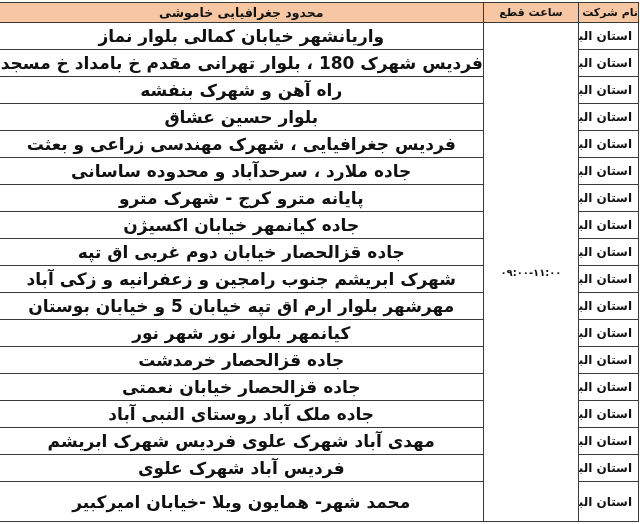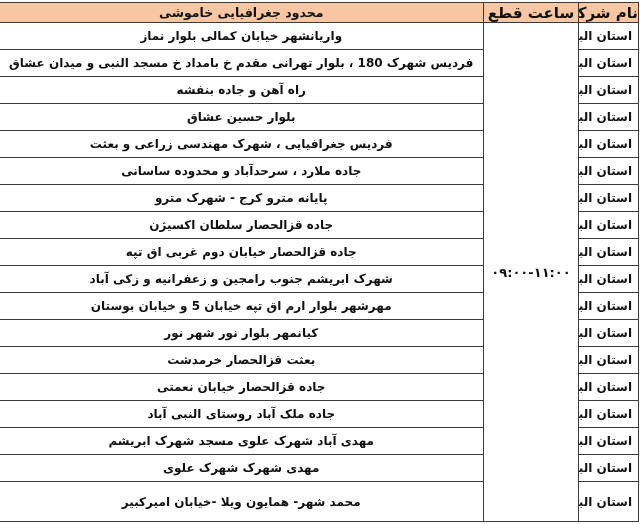--- a/index.html
+++ b/index.html
@@ -32,34 +32,34 @@
     text-align: center;
     vertical-align: middle;
     color: #111;
     font-weight: bold;
     overflow: hidden;
     white-space: nowrap;
   }
   th {
     background: #f7c7a3;
     height: 19px;
-    font-size: 15px;
+    font-size: 11px;
   }
   th.col-region { font-size: 12.5px; }
   td {
     height: 26px;
-    font-size: 12px;
+    font-size: 17px;
   }
   td.company {
     font-size: 12px;
     text-align: right;
     padding-right: 6px;
   }
   td.time {
-    font-size: 13px;
+    font-size: 10px;
     direction: rtl;
   }
   tr.tall td { height: 39px; text-align: center; }
   col.c-company { width: 60px; }
   col.c-time { width: 95px; }
   col.c-region { width: 484px; }
   td.region-cell { border-left: none; }
   th.col-region { border-left: none; margin-left: 22px; }
 </style>
 </head>
@@ -84,77 +84,77 @@
           <td class="company">استان البرز</td>
           <td class="time" rowspan="18">۰۹:۰۰-۱۱:۰۰</td>
           <td class="region-cell">واریانشهر خیابان کمالی بلوار نماز</td>
         </tr>
         <tr>
           <td class="company">استان البرز</td>
           <td class="region-cell">فردیس شهرک 180 ، بلوار تهرانی مقدم خ بامداد خ مسجد النبی و میدان عشاق</td>
         </tr>
         <tr>
           <td class="company">استان البرز</td>
-          <td class="region-cell">راه آهن و جاده بنفشه</td>
+          <td class="region-cell">راه آهن و شهرک بنفشه</td>
         </tr>
         <tr>
           <td class="company">استان البرز</td>
           <td class="region-cell">بلوار حسین عشاق</td>
         </tr>
         <tr>
           <td class="company">استان البرز</td>
           <td class="region-cell">فردیس جغرافیایی ، شهرک مهندسی زراعی و بعثت</td>
         </tr>
         <tr>
           <td class="company">استان البرز</td>
           <td class="region-cell">جاده ملارد ، سرحدآباد و محدوده ساسانی</td>
         </tr>
         <tr>
           <td class="company">استان البرز</td>
           <td class="region-cell">پایانه  مترو کرج  - شهرک مترو</td>
         </tr>
         <tr>
           <td class="company">استان البرز</td>
-          <td class="region-cell">جاده قزالحصار سلطان اکسیژن</td>
+          <td class="region-cell">جاده کیانمهر خیابان اکسیژن</td>
         </tr>
         <tr>
           <td class="company">استان البرز</td>
           <td class="region-cell">جاده قزالحصار خیابان دوم غربی اق تپه</td>
         </tr>
         <tr>
           <td class="company">استان البرز</td>
           <td class="region-cell">شهرک ابریشم جنوب رامجین و زعفرانیه و زکی آباد</td>
         </tr>
         <tr>
           <td class="company">استان البرز</td>
           <td class="region-cell">مهرشهر بلوار ارم اق تپه خیابان 5 و خیابان بوستان</td>
         </tr>
         <tr>
           <td class="company">استان البرز</td>
           <td class="region-cell">کیانمهر بلوار نور شهر نور</td>
         </tr>
         <tr>
           <td class="company">استان البرز</td>
-          <td class="region-cell">بعثت قزالحصار خرمدشت</td>
+          <td class="region-cell">جاده قزالحصار خرمدشت</td>
         </tr>
         <tr>
           <td class="company">استان البرز</td>
           <td class="region-cell">جاده قزالحصار خیابان نعمتی</td>
         </tr>
         <tr>
           <td class="company">استان البرز</td>
           <td class="region-cell">جاده ملک آباد  روستای النبی آباد</td>
         </tr>
         <tr>
           <td class="company">استان البرز</td>
-          <td class="region-cell">مهدی آباد شهرک علوی مسجد شهرک ابریشم</td>
+          <td class="region-cell">مهدی آباد شهرک علوی فردیس شهرک ابریشم</td>
         </tr>
         <tr>
           <td class="company">استان البرز</td>
-          <td class="region-cell">مهدی شهرک شهرک علوی</td>
+          <td class="region-cell">فردیس آباد شهرک علوی</td>
         </tr>
         <tr class="tall">
           <td class="company">استان البرز</td>
           <td class="region-cell">محمد شهر-  همایون ویلا  -خیابان امیرکبیر</td>
         </tr>
       </tbody>
   </table>
 </div>
 
 </body></html>

